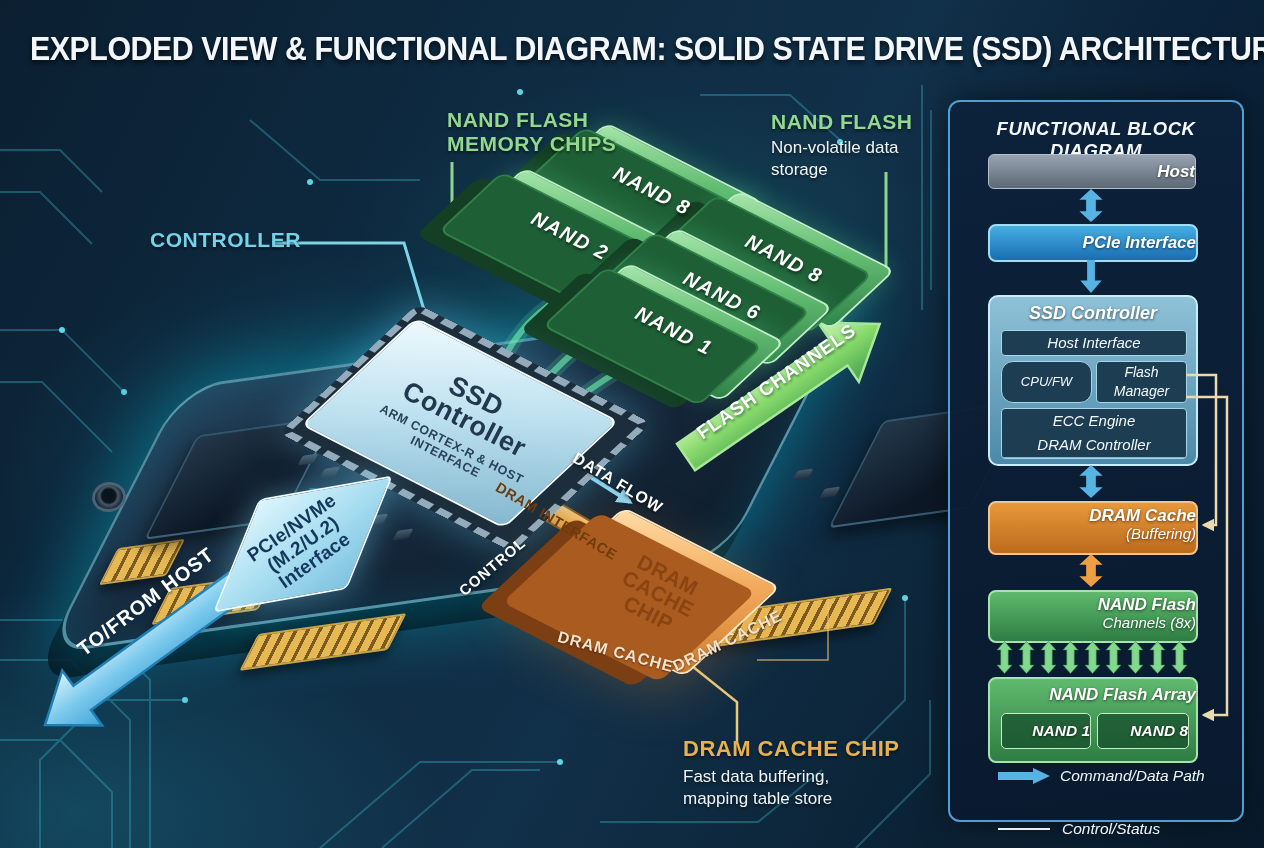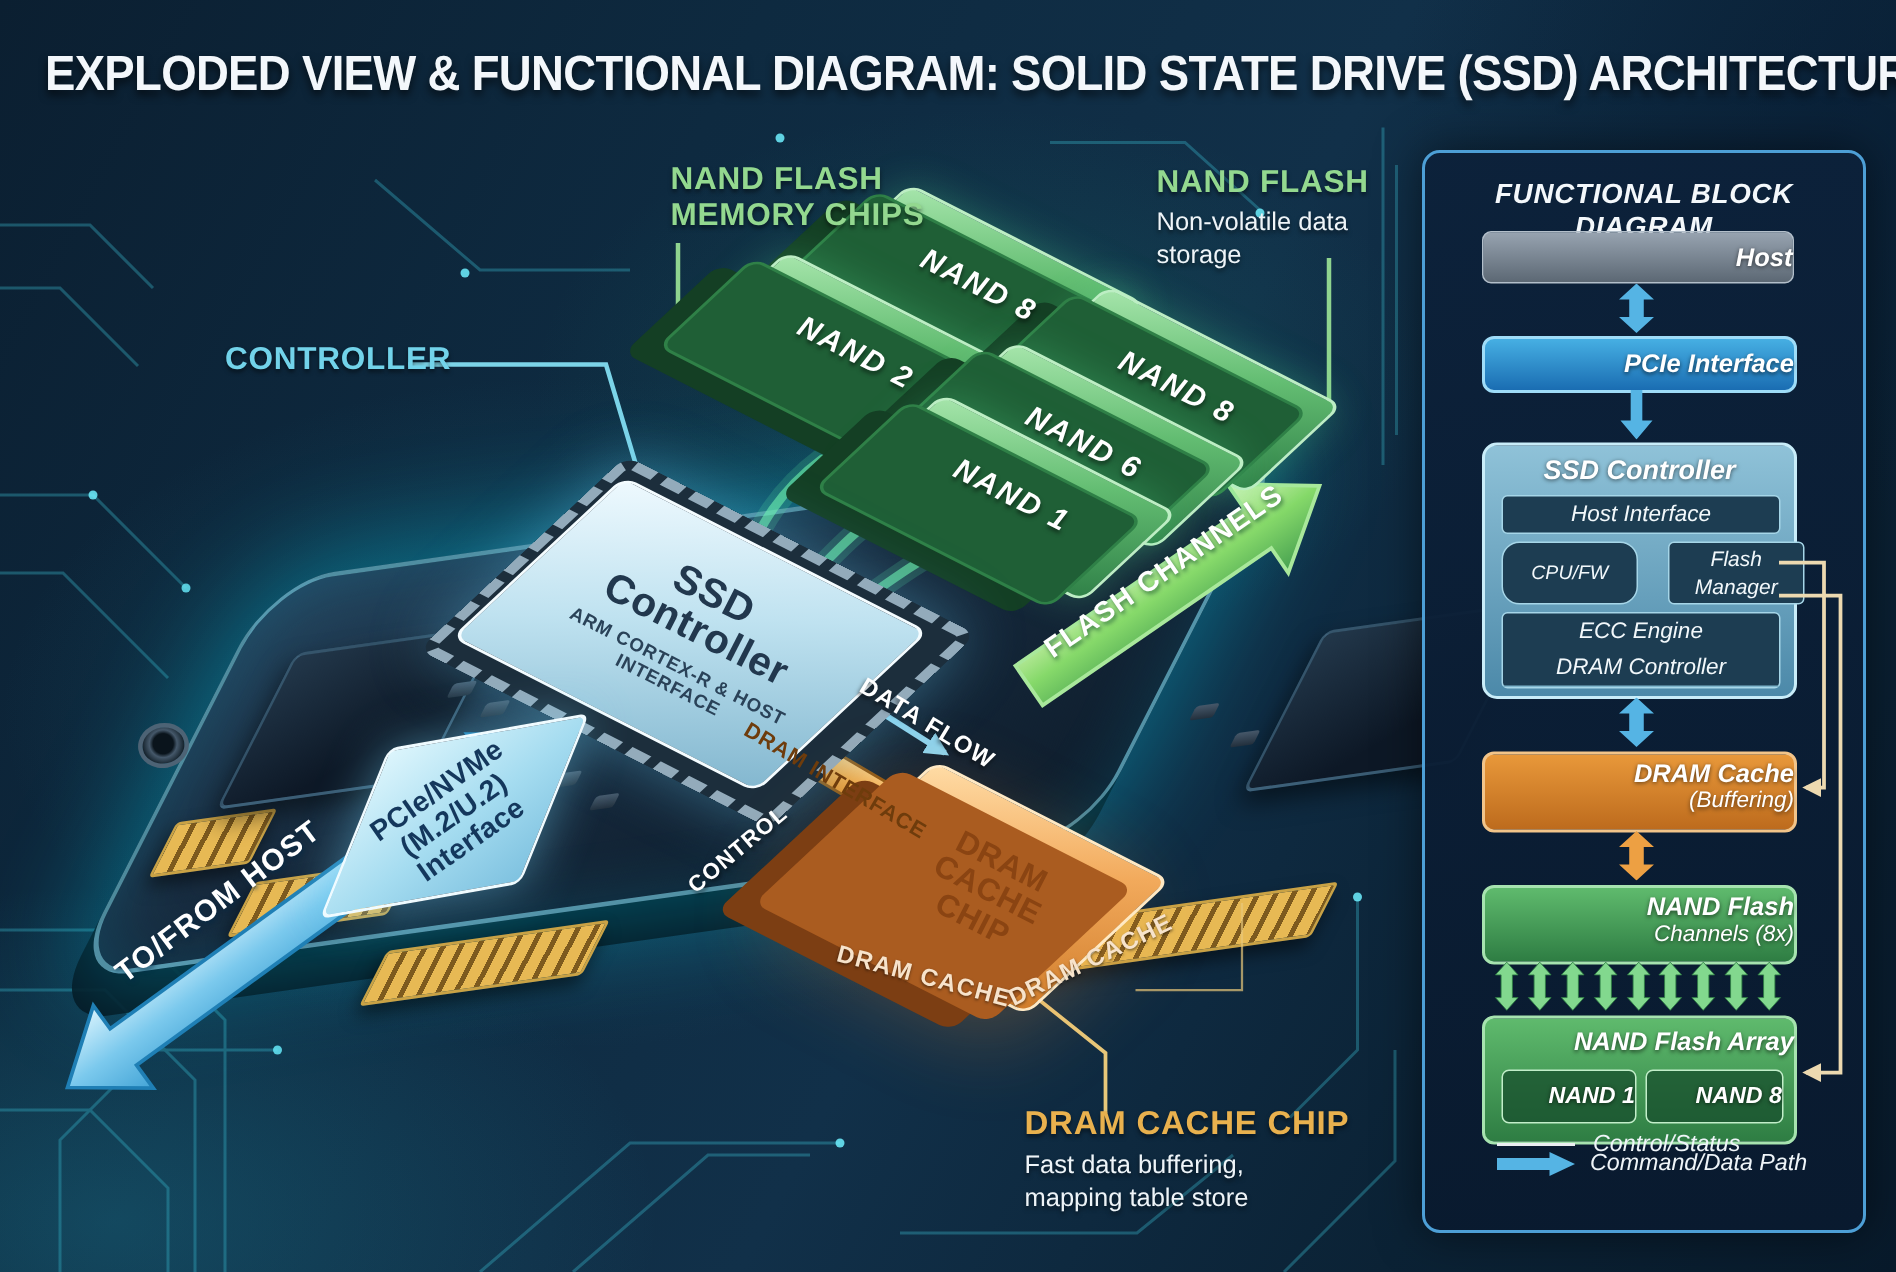--- a/index.html
+++ b/index.html
@@ -310,21 +310,21 @@
     <div class="pbox pcie-box">PCIe Interface</div>
 
     <svg class="parrow" style="top:158px;height:33px;" viewBox="-12 -17 24 34">
       <path d="M-4,-17 L4,-17 L4,4 L11,4 L0,17 L-11,4 L-4,4 Z" fill="#55b4e4"></path>
       </svg>
 
     <div class="pbox ctrl-box">
       <div class="ctrl-title">SSD Controller</div>
       <div class="inbox" style="left:11px;top:33px;width:184px;height:24px;line-height:24px;font-size:15px;">Host Interface</div>
       <div class="inbox" style="left:11px;top:64px;width:89px;height:40px;line-height:40px;font-size:13px;border-radius:12px;">CPU/FW</div>
-      <div class="inbox pre" style="left:106px;top:64px;width:89px;height:40px;font-size:14px;line-height:1.35;padding-top:1px;height:39px;margin-left:16px;">Flash
+      <div class="inbox pre" style="left:106px;top:64px;width:89px;height:40px;font-size:14px;line-height:1.35;padding-top:1px;height:39px;">Flash
 Manager</div>
       <div class="inbox" style="left:11px;top:111px;width:184px;height:49px;">
         <div style="height:24px;line-height:24px;font-size:15px;">ECC Engine</div>
         <div style="height:24px;line-height:24px;font-size:15px;border-bottom:1px solid #7fb6cc;">DRAM Controller</div>
       </div>
     </div>
 
     <svg class="parrow" style="top:363px;height:33px;" viewBox="-13 -17 26 34">
       <path d="M0,-17 L-12,-6 L-5,-6 L-5,6 L-12,6 L0,17 L12,6 L5,6 L5,-6 L12,-6 Z" fill="#55b4e4"></path>
       </svg>
@@ -378,21 +378,21 @@
       <div class="ngchip" style="left:11px;width:88px;">NAND 1</div>
       <div class="ngchip" style="left:107px;width:90px;">NAND 8</div>
     </div>
 
     <div class="legend-row" style="top:665px;">
       <svg width="52" height="16" viewBox="0 -8 52 16">
         <path d="M0,-4 H35 V-8 L52,0 L35,8 V4 H0 Z" fill="#55b4e4"></path>
         </svg>
       <span>Command/Data Path</span>
     </div>
-    <div class="legend-row" style="top:652px;gap:12px;">
+    <div class="legend-row" style="top:718px;gap:12px;">
       <span class="legend-line"></span>
       <span>Control/Status</span>
     </div>
 
     <svg class="plines" width="292" height="718" viewBox="0 0 292 718">
       <defs>
         <marker id="mTan" viewBox="0 0 10 10" refX="8" refY="5" markerWidth="5" markerHeight="5" orient="auto-start-reverse">
           <path d="M0,0 L10,5 L0,10 z" fill="#ecd9b0"></path>
           </marker>
       </defs>

